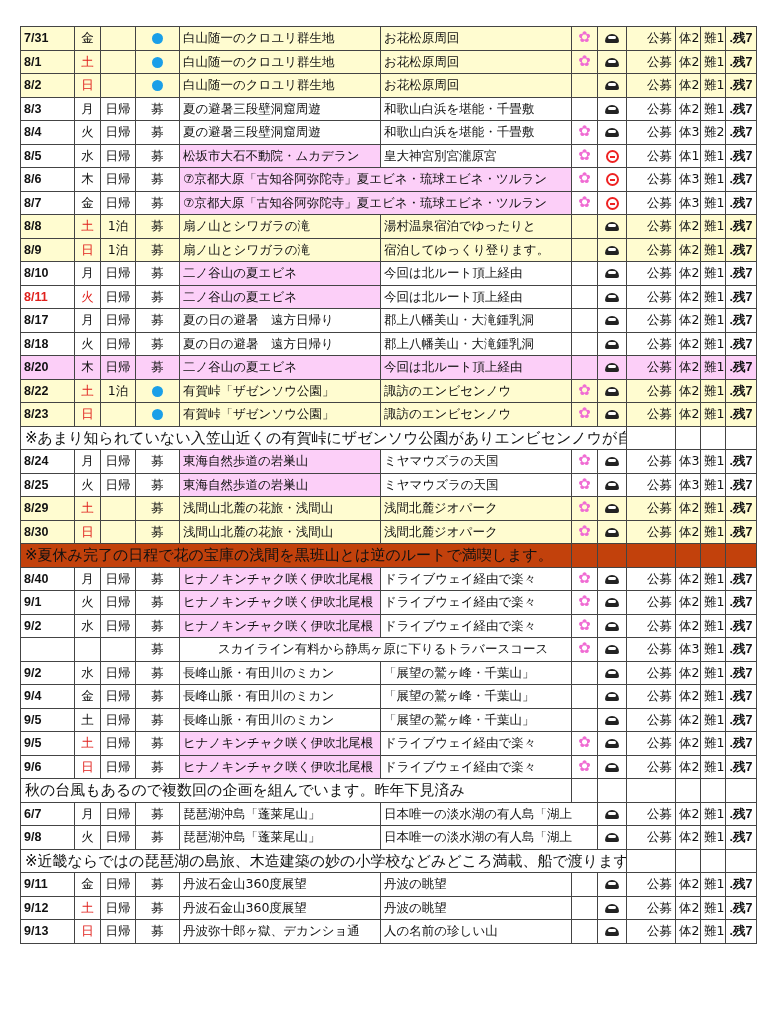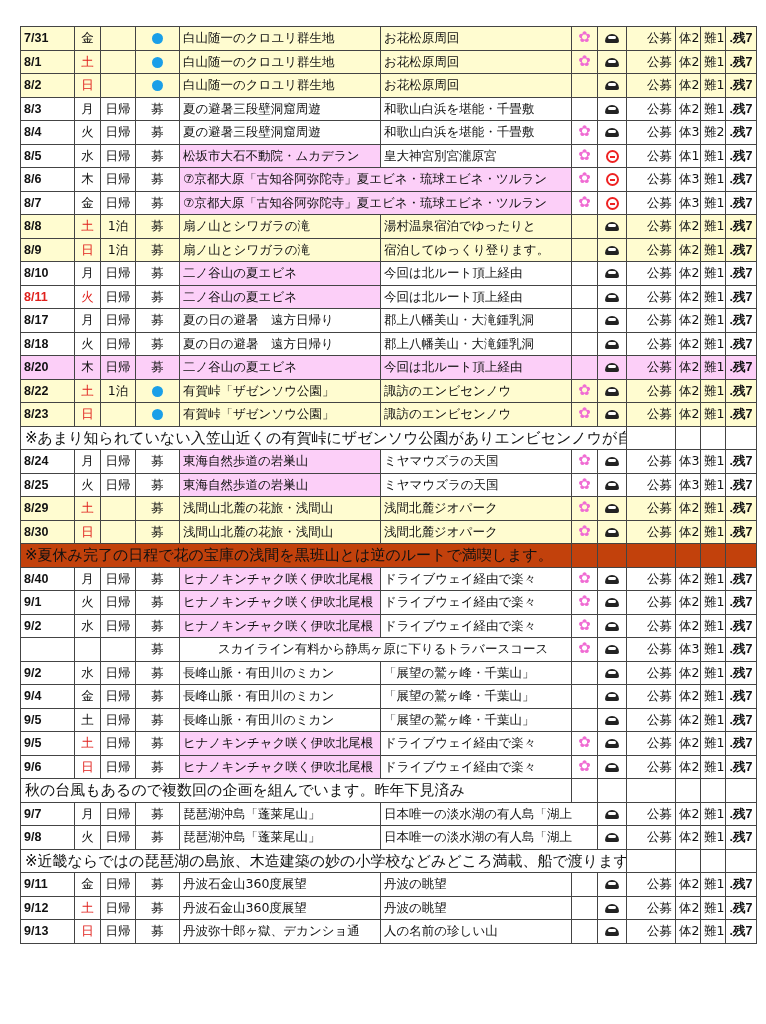--- a/index.html
+++ b/index.html
@@ -472,21 +472,21 @@
       <tr class="note">
         <td class="note-text" colspan="6">秋の台風もあるので複数回の企画を組んでいます。昨年下見済み</td>
         <td></td>
         <td></td>
         <td></td>
         <td></td>
         <td></td>
         <td></td>
       </tr>
       <tr>
-        <td class="c-date">9/7</td>
+        <td class="c-date">6/7</td>
         <td class="c-dow">月</td>
         <td class="c-type">日帰</td>
         <td class="c-recruit">募</td>
         <td class="c-title">琵琶湖沖島「蓬莱尾山」</td>
         <td class="c-desc" colspan="2">日本唯一の淡水湖の有人島「湖上</td>
         <td class="c-car"><span class="car"></span></td>
         <td class="c-status">公募</td>
         <td class="c-stam">体2</td>
         <td class="c-diff">難1</td>
         <td class="c-rem">.残7</td>

